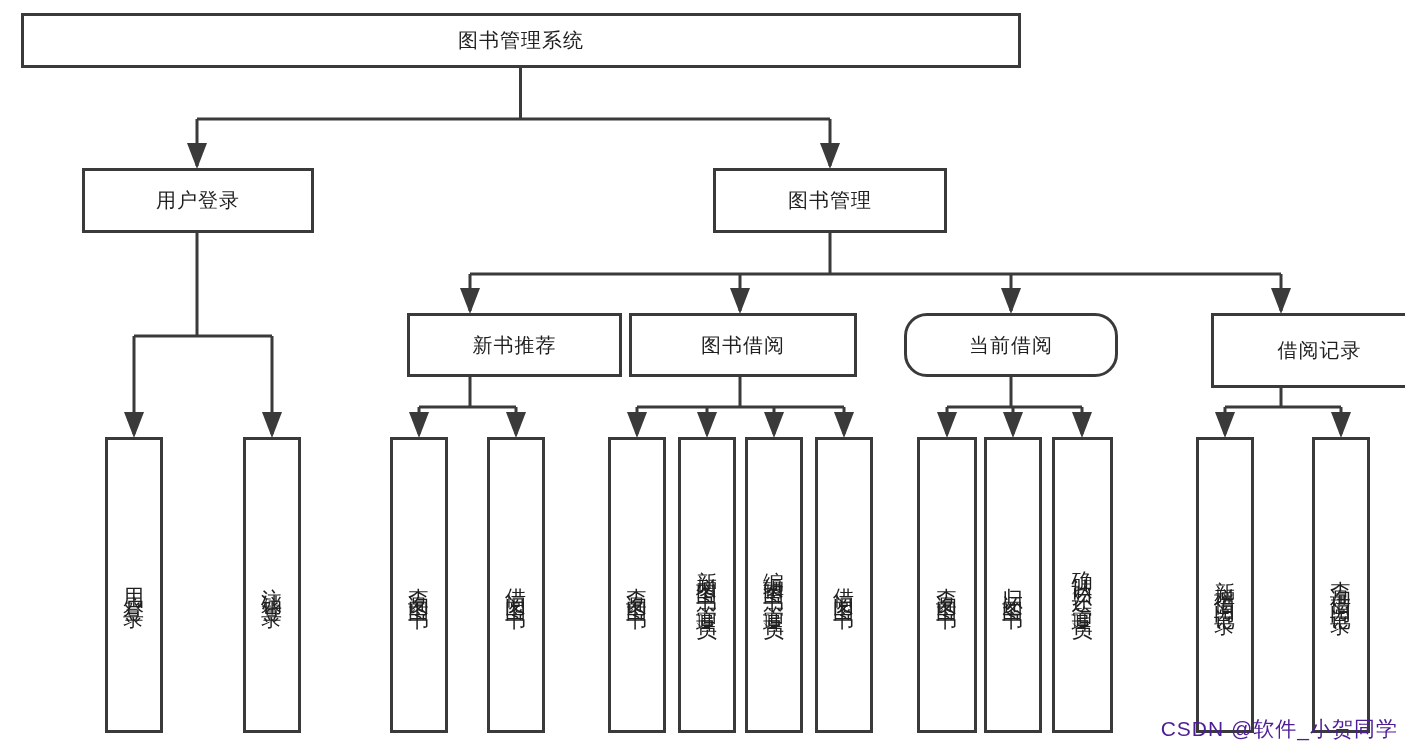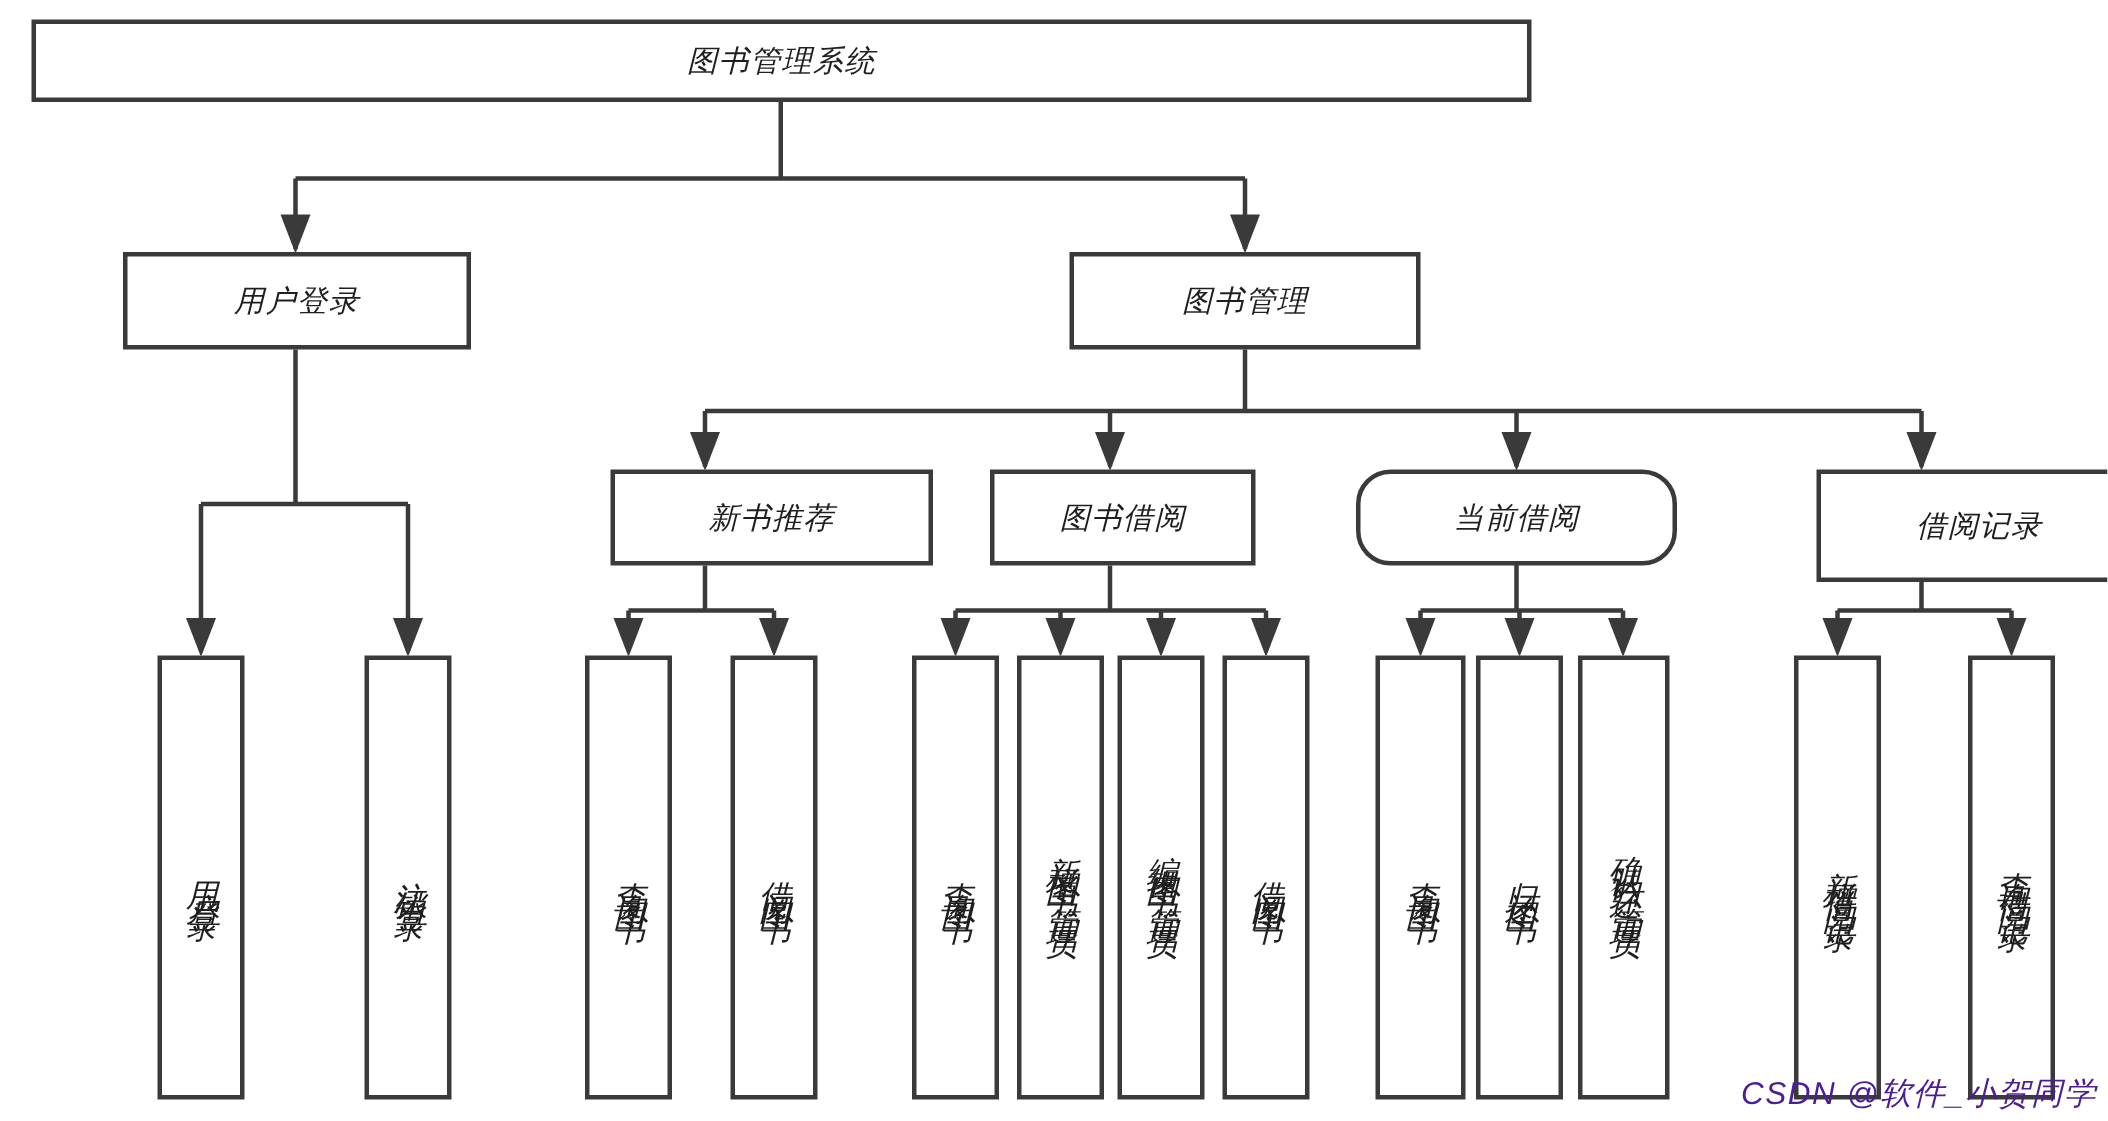--- a/index.html
+++ b/index.html
@@ -2,21 +2,20 @@
 <html><head>
 <meta charset="utf-8">
 <style>
   html,body{margin:0;padding:0;background:#ffffff;}
   .stage{
     position:relative;
     width:1405px;height:747px;
     background:#ffffff;
     font-family:"Liberation Sans","DejaVu Sans",sans-serif;
     overflow:hidden;
-    font-style:italic;
   }
   .connectors{position:absolute;left:0;top:0;z-index:1;}
   .node{
     position:absolute;
     box-sizing:border-box;
     background:#ffffff;
     border:3px solid #3a3a3a;
     display:flex;align-items:center;justify-content:center;
     color:#1f1f1f;
     z-index:2;
@@ -101,21 +100,21 @@
   <div class="node node-h" style="left:82px;top:168px;width:232px;height:65px;">
     <span>用户登录</span>
   </div>
   <div class="node node-h" style="left:713px;top:168px;width:234px;height:65px;justify-content:center;">
     <span>图书管理</span>
   </div>
 
   <div class="node node-h" style="left:363px;top:313px;width:215px;height:64px;margin-left:44px;">
     <span>新书推荐</span>
   </div>
-  <div class="node node-h" style="left:660px;top:313px;width:177px;height:64px;">
+  <div class="node node-h" style="left:629px;top:313px;width:228px;height:64px;">
     <span>图书借阅</span>
   </div>
   <div class="node node-h" style="left:904px;top:313px;width:214px;height:64px;border-radius:23px;">
     <span>当前借阅</span>
   </div>
   <div class="node node-h" style="left:1211px;top:313px;width:217px;height:75px;">
     <span>借阅记录</span>
   </div>
 
   <div class="node node-leaf" style="left:105px;top:437px;width:58px;height:296px;">

